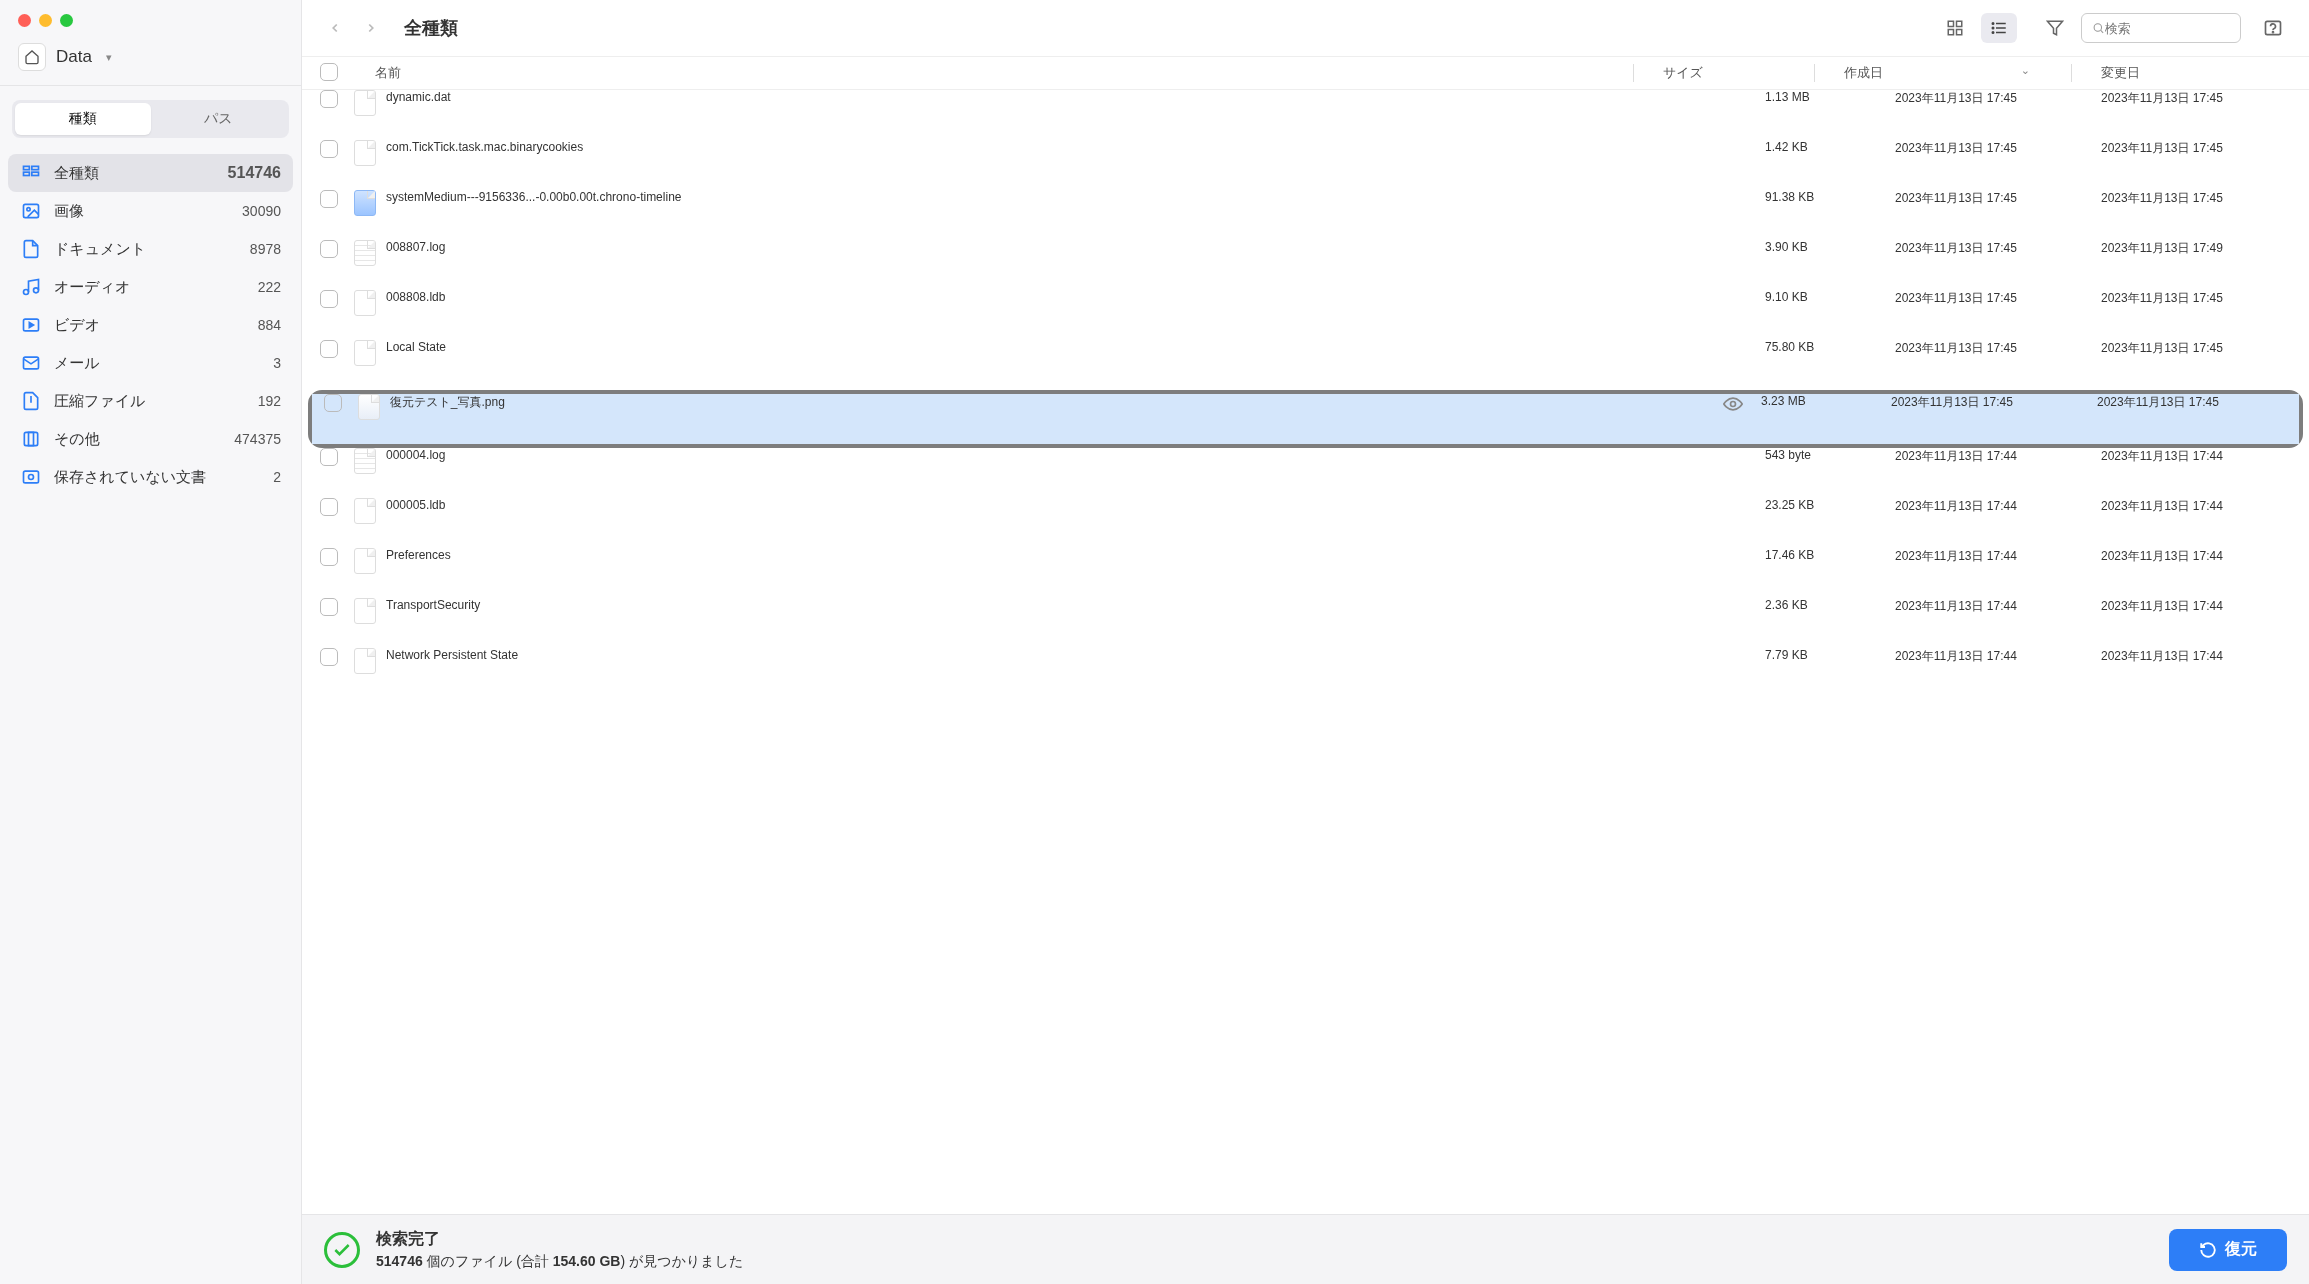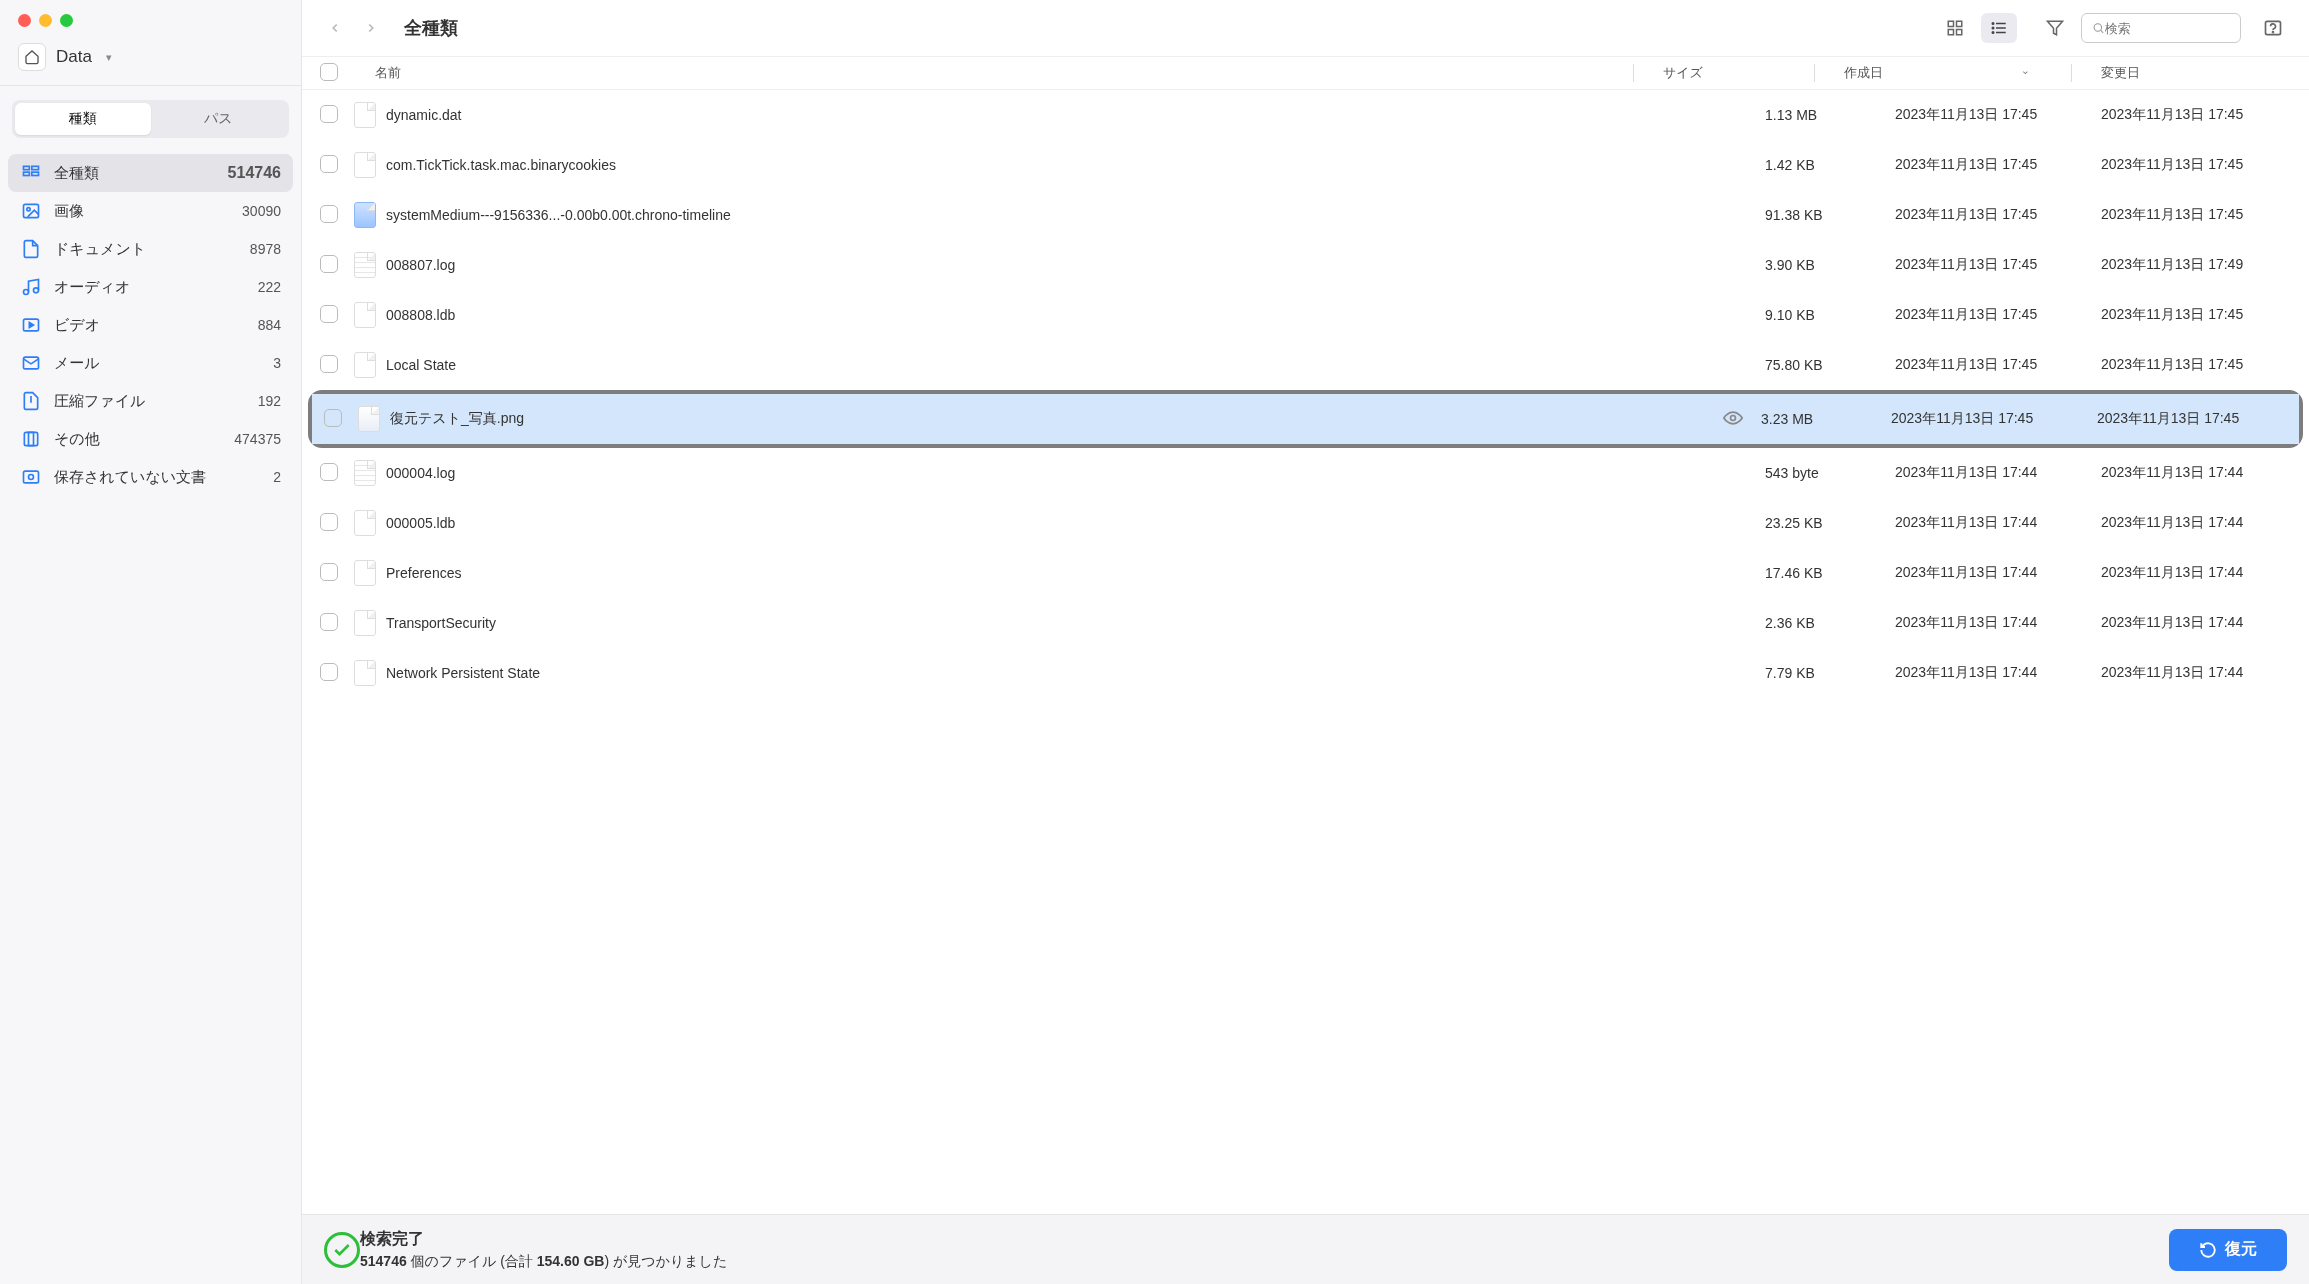--- a/index.html
+++ b/index.html
@@ -161,24 +161,23 @@
 .col-created { width: 206px; position: relative; }
 .col-modified { width: 190px; }
 .col-sep { width: 1px; height: 18px; background: #ddd; margin-right: 8px; }
 .sort-ind { position: absolute; right: 20px; color: #888; font-size: 11px; }
 
 .rows {
   flex: 1; overflow-y: auto;
 }
 .row {
   display: flex;
-  align-items: center;
   padding: 0 18px;
   height: 50px;
-  font-size: 14px;
+  font-size: 12px;
 }
 .row .col-check { width: 30px; }
 .row .file-icon {
   width: 22px; height: 26px;
   margin: 0 10px 0 4px;
   background: #fff;
   border: 1px solid #ddd;
   border-radius: 3px;
   position: relative;
 }
@@ -220,21 +219,21 @@
   margin: 0 6px;
 }
 .highlight-wrap .row { padding: 0 12px; }
 
 .footer {
   display: flex;
   align-items: center;
   background: #f4f4f6;
   height: 70px;
   padding: 0 22px;
-  gap: 0;
+  gap: 16px;
   border-top: 1px solid #e5e5e7;
 }
 .done-icon {
   width: 36px; height: 36px;
   border: 3px solid #2bbf3a;
   border-radius: 50%;
   display: flex; align-items: center; justify-content: center;
   color: #2bbf3a; font-size: 20px;
 }
 .footer-text { line-height: 1.5; font-size: 14px; }

